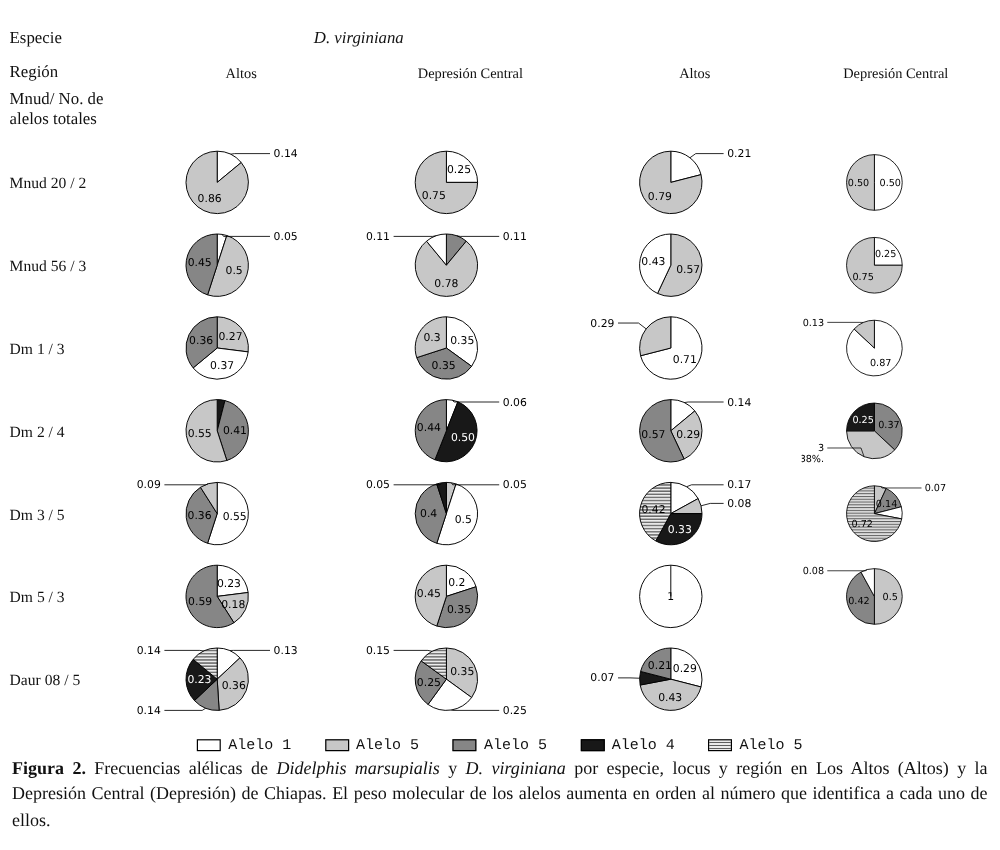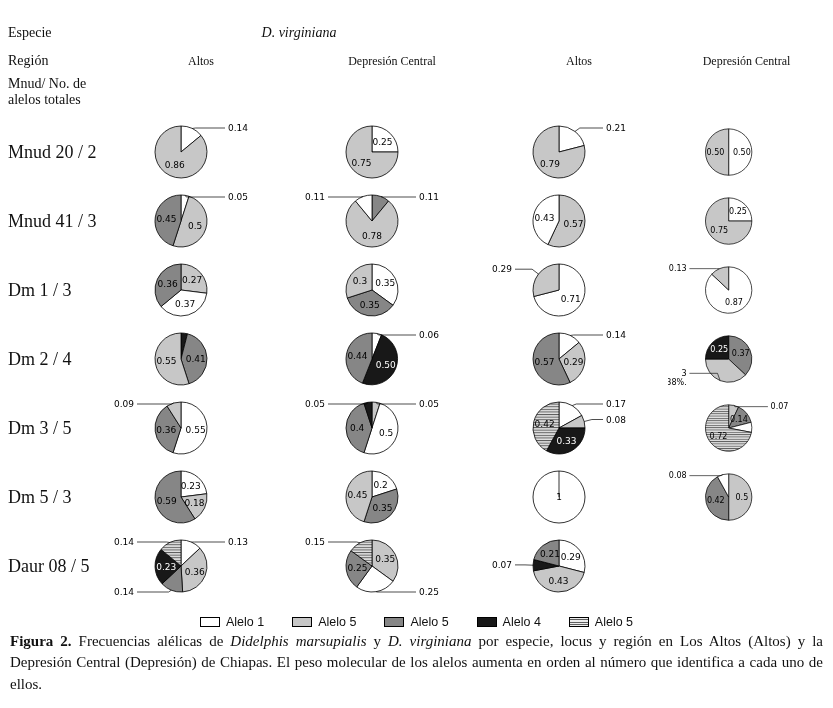--- a/index.html
+++ b/index.html
@@ -8,26 +8,26 @@
   .figure{padding:20px 8px 0 8px}
   .hdr-species{display:grid;grid-template-columns:100px 382px 335px;align-items:center;height:26px}
   .row{display:grid;grid-template-columns:100px 186px 196px 178px 157px;align-items:center}
   .hdr-region{height:30px}
   .locus-hdr{height:42px;align-items:start}
   .lab{font-size:14px}
   .locus-hdr .lab{line-height:1.15;width:94px}
   .species{text-align:center;font-style:italic;font-size:14px}
   .cc{text-align:center;font-size:12px}
   .pie-row{height:69px}
-  .locus{font-size:18px}
+  .locus{font-size:13px}
   .pie-cell{display:flex;justify-content:center;align-items:center}
   svg text{font-family:"DejaVu Sans",sans-serif;font-size:9px}
   .legend{display:flex;justify-content:center;gap:28px;margin-top:10px;height:20px;align-items:center}
   .sw{display:inline-block;width:20px;height:10px;border:1px solid #000;margin-right:6px;vertical-align:middle}
-  .lg-lab{font-family:Liberation Sans, sans-serif;font-size:12.5px;vertical-align:middle}
+  .lg-lab{font-family:Liberation Mono, monospace;font-size:12.5px;vertical-align:middle}
   .caption{font-size:15px;line-height:1.42;text-align:justify;padding:0 2px}
   .caption .b{font-weight:bold}
   .caption .i{font-style:italic}
 </style>
 </head>
 <body>
 
 <svg width="0" height="0" style="position:absolute">
   <defs>
     <pattern id="stripesPat" width="4" height="2.6" patternUnits="userSpaceOnUse">
@@ -92,21 +92,21 @@
         <div class="pie-cell">
           <svg viewBox="0 0 176 67" width="176" height="67">
             <path d="M 68 33 L 68.00 7.00 A 26 26 0 0 1 68.00 59.00 Z" fill="#ffffff" stroke="#000000" stroke-width="0.8"></path>
             <path d="M 68 33 L 68.00 59.00 A 26 26 0 0 1 68.00 7.00 Z" fill="#c7c7c7" stroke="#000000" stroke-width="0.8"></path>
             <text x="82.8" y="36.0" text-anchor="middle" fill="#000000">0.50</text>
             <text x="53.2" y="36.0" text-anchor="middle" fill="#000000">0.50</text>
           </svg>
         </div>
       </div>
       <div class="row pie-row">
-        <div class="locus">Mnud 41 / 3</div>
+        <div class="locus">Mnud 56 / 3</div>
         <div class="pie-cell">
           <svg viewBox="0 0 176 67" width="176" height="67">
             <path d="M 68 33 L 68.00 7.00 A 26 26 0 0 1 76.03 8.27 Z" fill="#ffffff" stroke="#000000" stroke-width="0.8"></path>
             <path d="M 68 33 L 76.03 8.27 A 26 26 0 0 1 59.97 57.73 Z" fill="#c7c7c7" stroke="#000000" stroke-width="0.8"></path>
             <path d="M 68 33 L 59.97 57.73 A 26 26 0 0 1 68.00 7.00 Z" fill="#868686" stroke="#000000" stroke-width="0.8"></path>
             <polyline points="72.1,7.3 73.3,9.0 112,9.0" fill="none" stroke="#000" stroke-width="0.7"></polyline>
             <text x="115" y="12.0" text-anchor="start"><tspan x="115">0.05</tspan></text>
             <text x="82.1" y="40.6" text-anchor="middle" fill="#000000">0.5</text>
             <text x="53.4" y="33.7" text-anchor="middle" fill="#000000">0.45</text>
           </svg>

